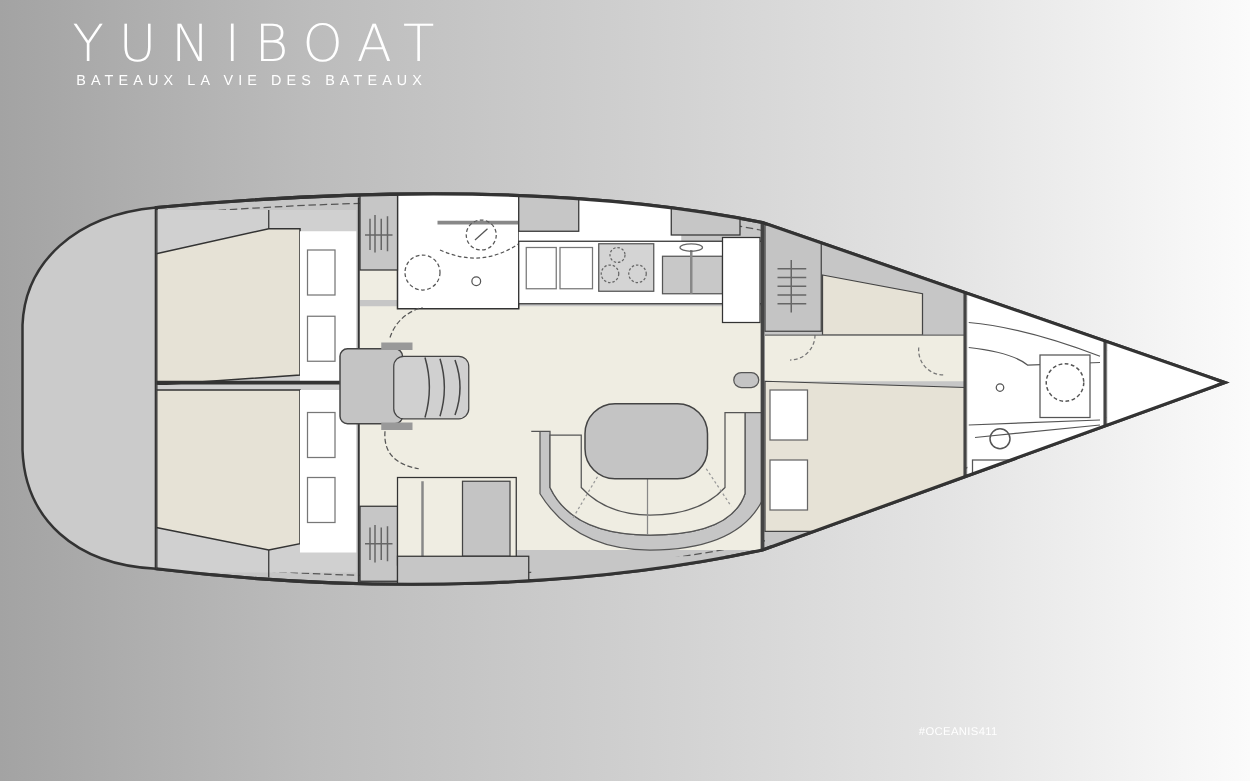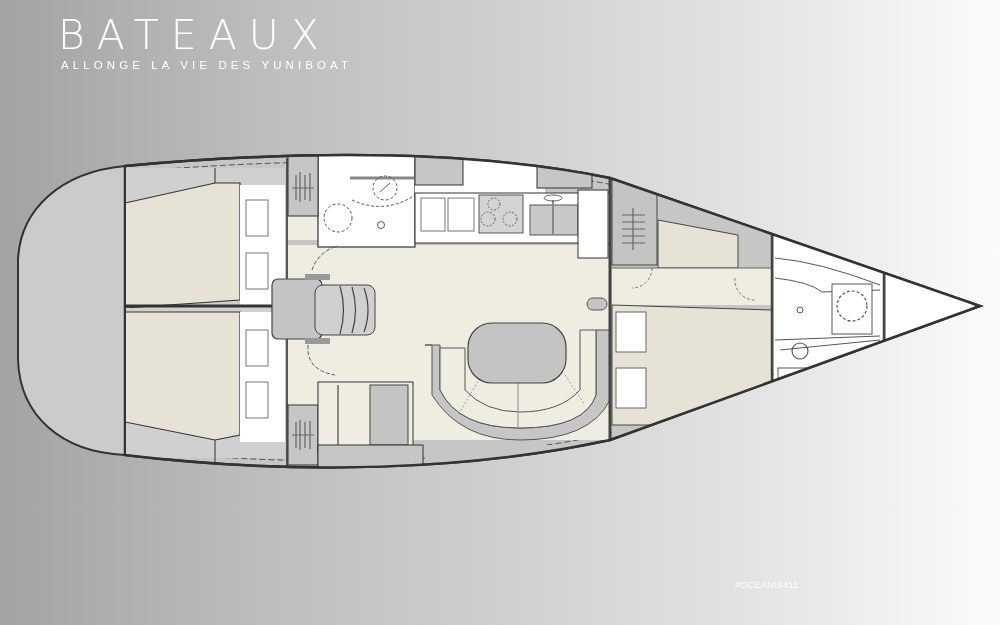--- a/index.html
+++ b/index.html
@@ -20,22 +20,22 @@
   .plan { position:absolute; left:0; top:0; width:1000px; height:625px; }
   .hashtag {
     position:absolute; left:735px; top:580px; color:#ffffff;
     font-size:9px; letter-spacing:0.3px; font-family:"Liberation Sans", sans-serif;
   }
 </style>
 </head>
 <body>
 
 <div class="logo">
-  <div class="logo-title">BATEAUX</div>
-  <div class="logo-tagline">ALLONGE LA VIE DES YUNIBOAT</div>
+  <div class="logo-title">YUNIBOAT</div>
+  <div class="logo-tagline">BATEAUX LA VIE DES BATEAUX</div>
 </div>
 
 <svg class="plan" viewBox="0 0 1000 625" xmlns="http://www.w3.org/2000/svg">
   <defs>
     <clipPath id="hullclip">
       <path d="M125,166 C300,150 470,150 610,178 L980,306 L610,440 C470,470 300,476 125,455 L125,166 Z"></path>
     </clipPath>
   </defs>
 
   <g>

